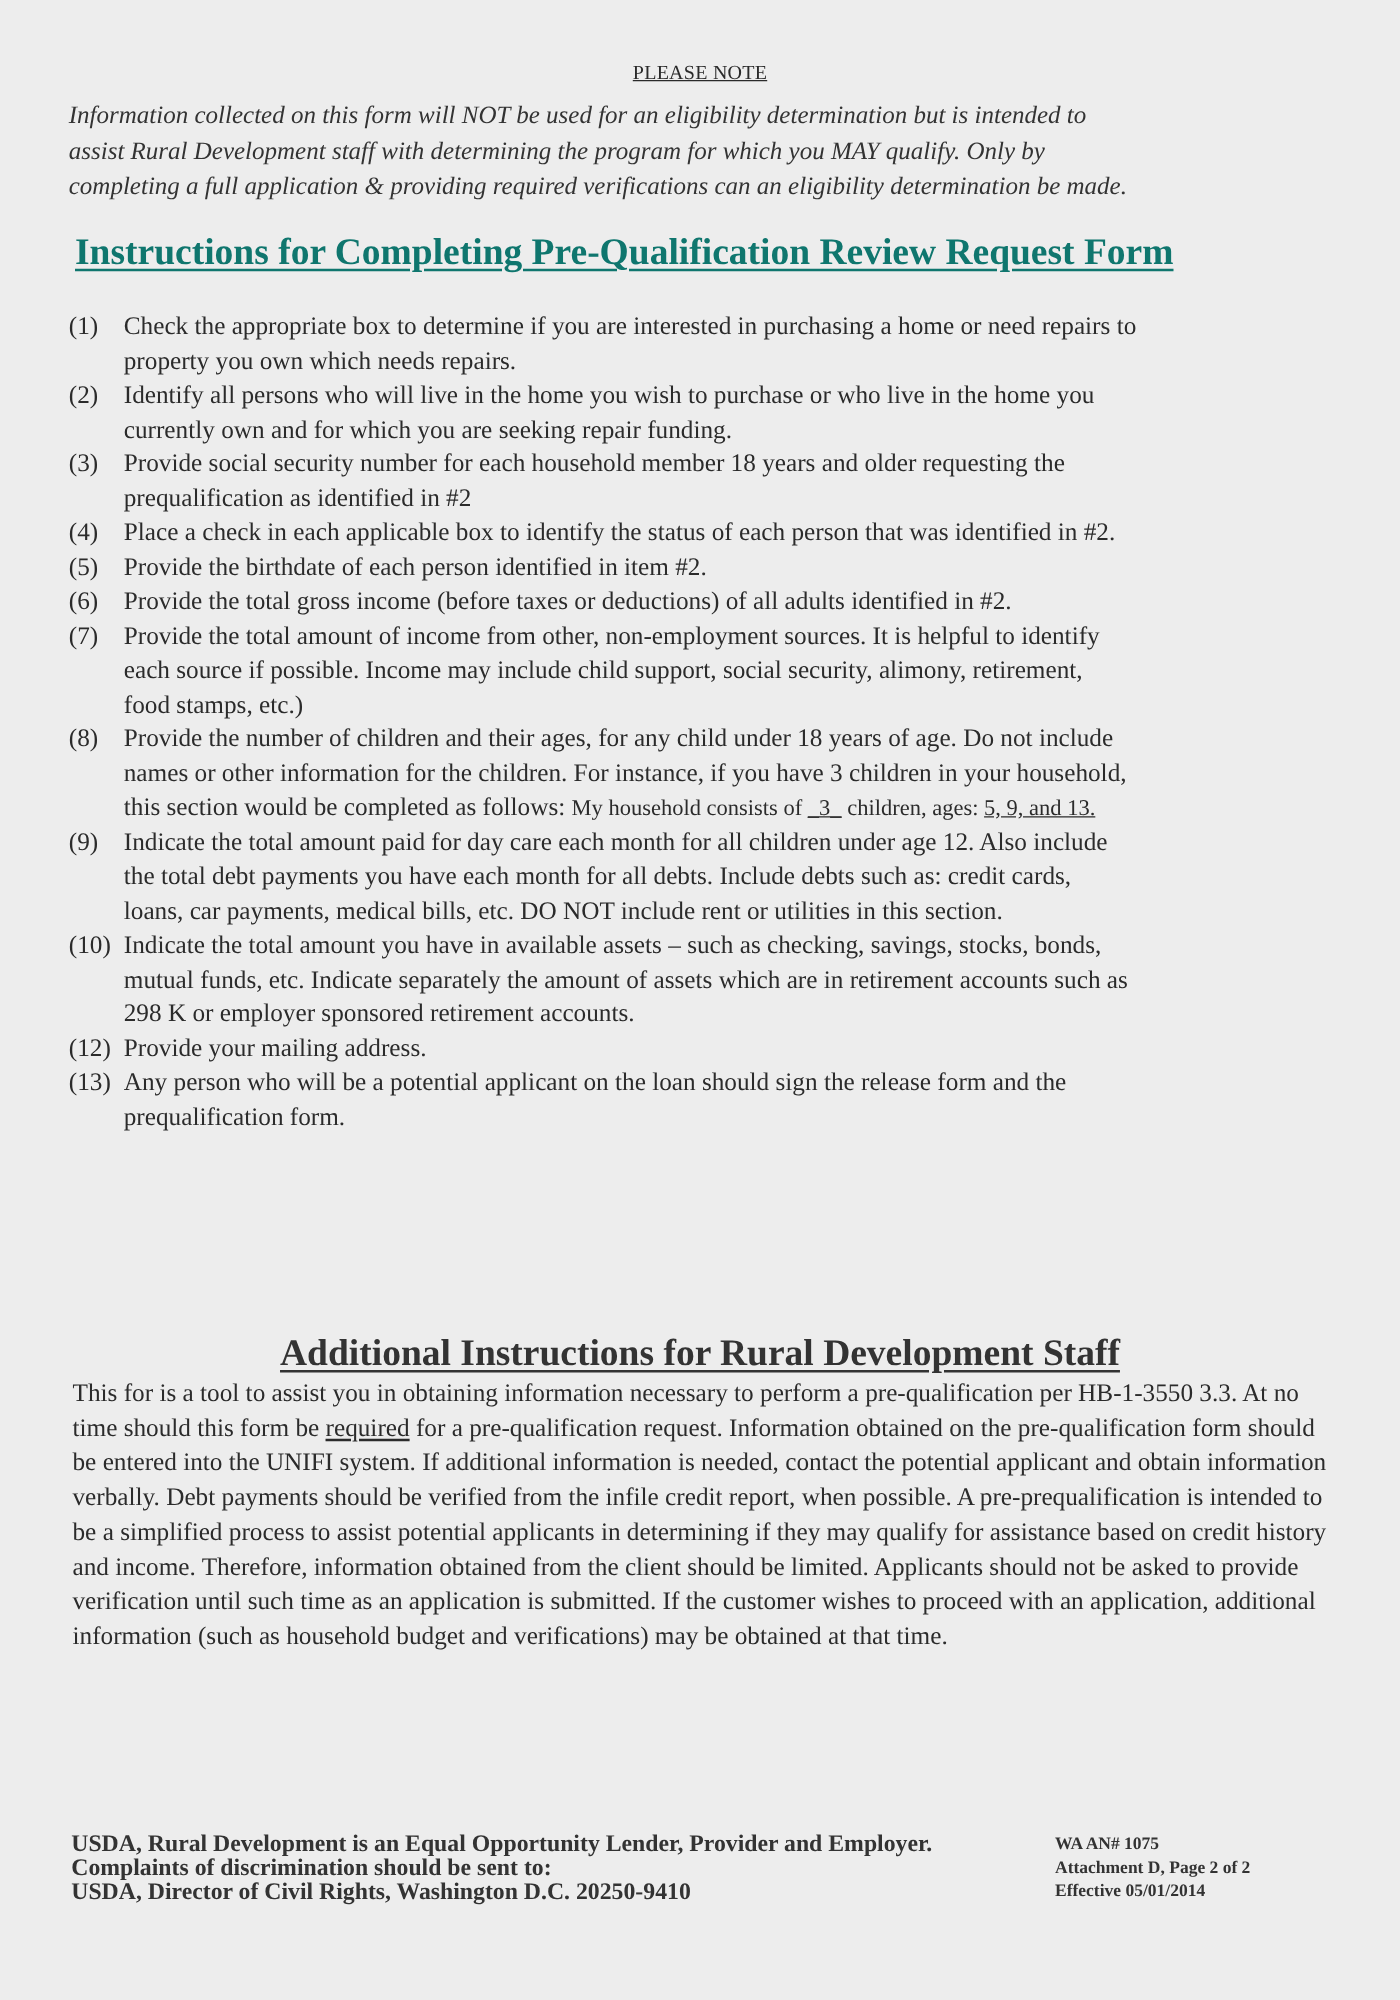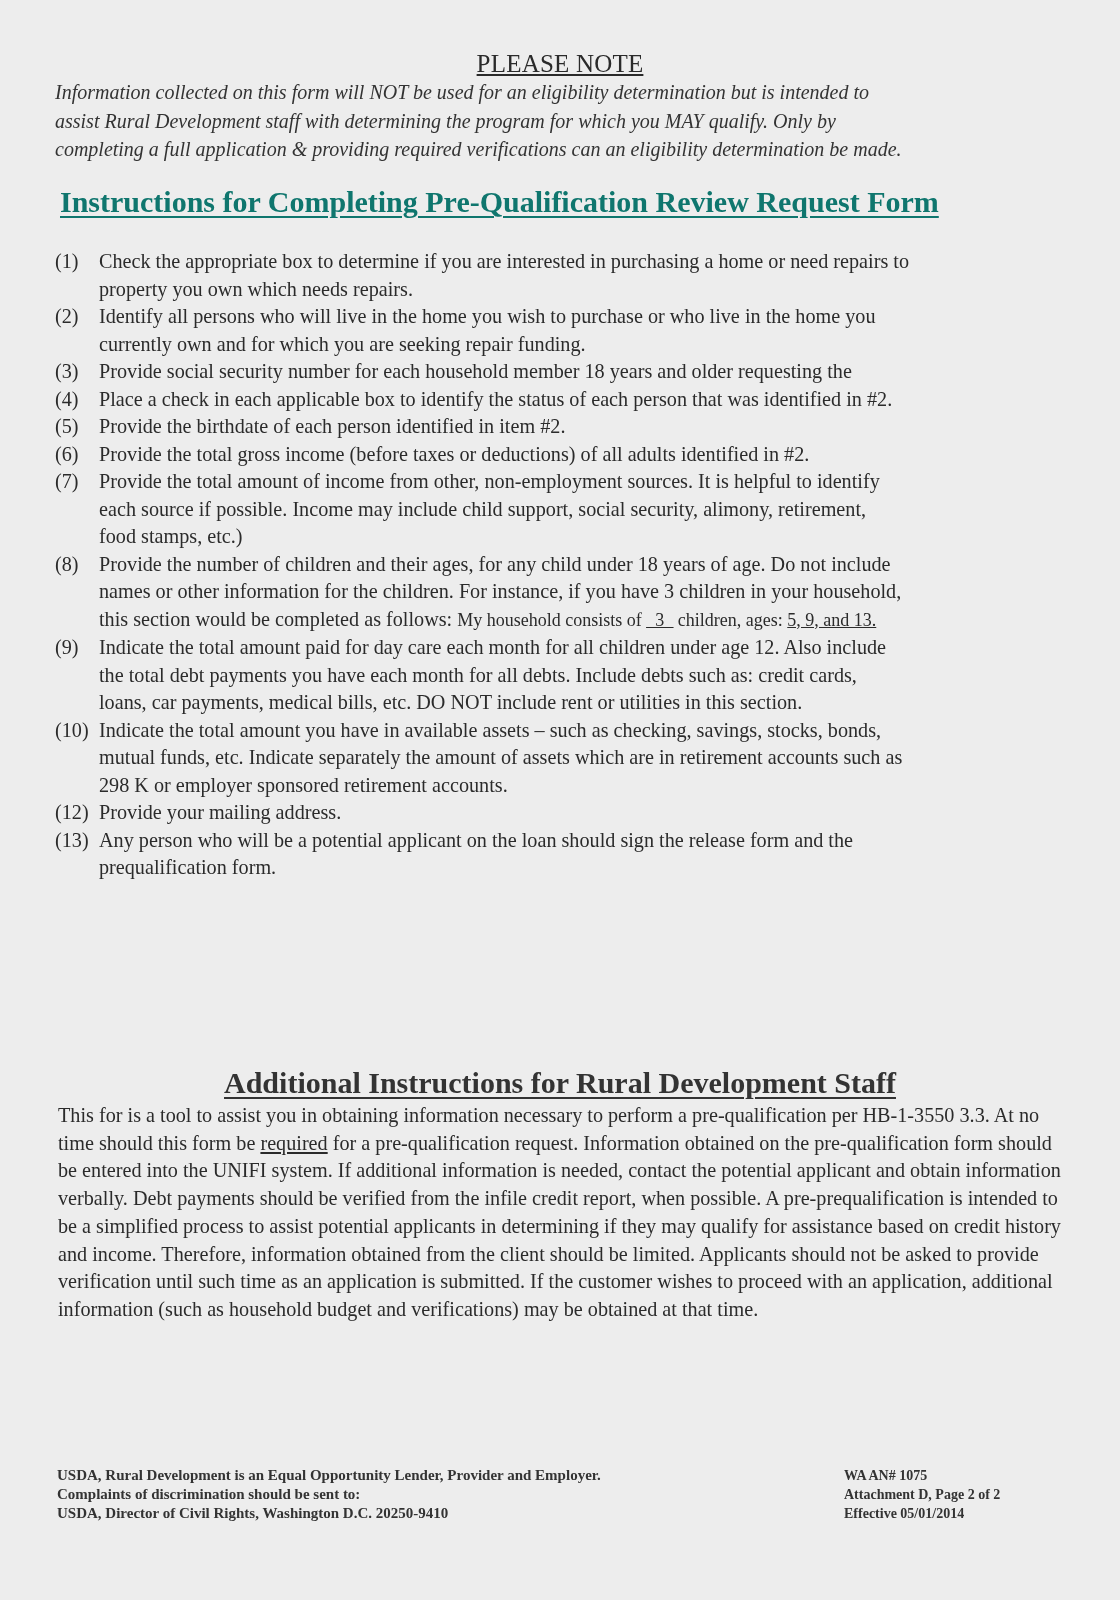--- a/index.html
+++ b/index.html
@@ -8,21 +8,21 @@
     background: #ededed;
     color: #2a2a2a;
     font-family: "Liberation Serif", "DejaVu Serif", serif;
     position: relative;
     overflow: hidden;
   }
   .page { position: absolute; left: 0; top: 0; width: 1120px; height: 1600px; }
 
   .note-heading {
     position: absolute; top: 50px; left: 0; width: 1120px;
-    text-align: center; font-size: 25px; text-decoration: underline;
+    text-align: center; font-size: 16px; text-decoration: underline;
     letter-spacing: 0.2px;
   }
   .note-body {
     position: absolute; top: 78px; left: 55px; width: 1030px;
     text-align: left; font-style: italic; font-size: 20px; line-height: 28.5px;
     color: #333;
   }
 
   .h1 {
     position: absolute; left: 60px; top: 185px;
@@ -47,21 +47,21 @@
     color: #333;
   }
 
   .para {
     position: absolute; left: 58px; top: 1102px; width: 1010px;
     font-size: 20.2px; line-height: 27.7px; color: #2b2b2b;
   }
 
   .footer-left {
     position: absolute; left: 57px; top: 1466px;
-    font-size: 15px; font-weight: bold; line-height: 19px; color: #333;
+    font-size: 19px; font-weight: bold; line-height: 19px; color: #333;
   }
   .footer-right {
     position: absolute; left: 844px; top: 1466px;
     font-size: 14px; font-weight: bold; line-height: 19px; color: #333;
   }
 </style>
 </head>
 <body>
 
 <div class="page">
@@ -82,20 +82,21 @@
       <div>property you own which needs repairs.</div>
     </div>
     <div class="item">
       <span class="num">(2)</span>
       <div>Identify all persons who will live in the home you wish to purchase or who live in the home you</div>
       <div>currently own and for which you are seeking repair funding.</div>
     </div>
     <div class="item">
       <span class="num">(3)</span>
       <div>Provide social security number for each household member 18 years and older requesting the</div>
+      <div>prequalification as identified in #2</div>
     </div>
     <div class="item">
       <span class="num">(4)</span>
       <div>Place a check in each applicable box to identify the status of each person that was identified in #2.</div>
     </div>
     <div class="item">
       <span class="num">(5)</span>
       <div>Provide the birthdate of each person identified in item #2.</div>
     </div>
     <div class="item">

